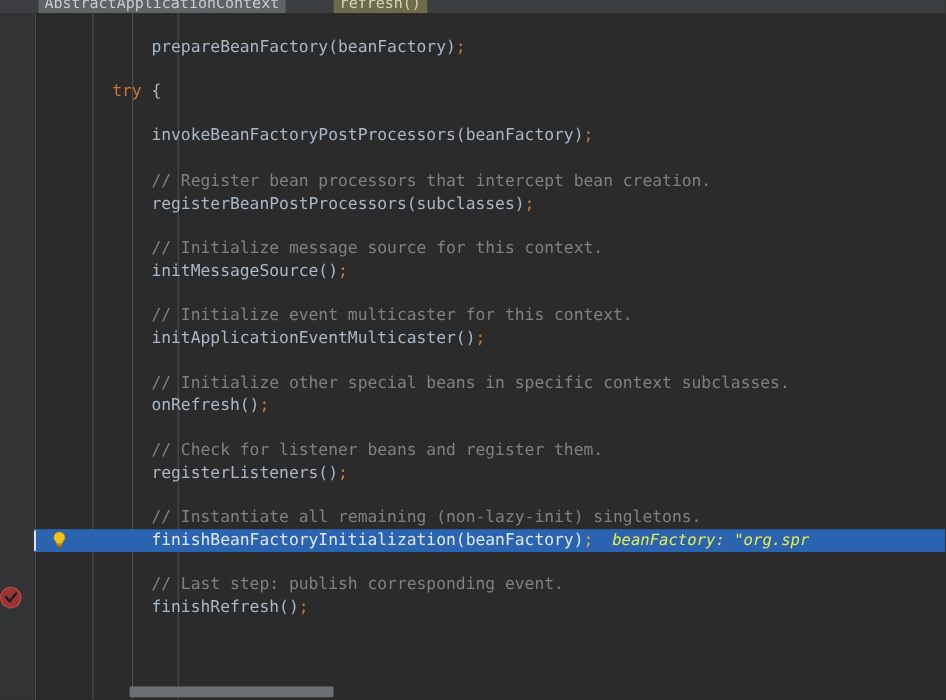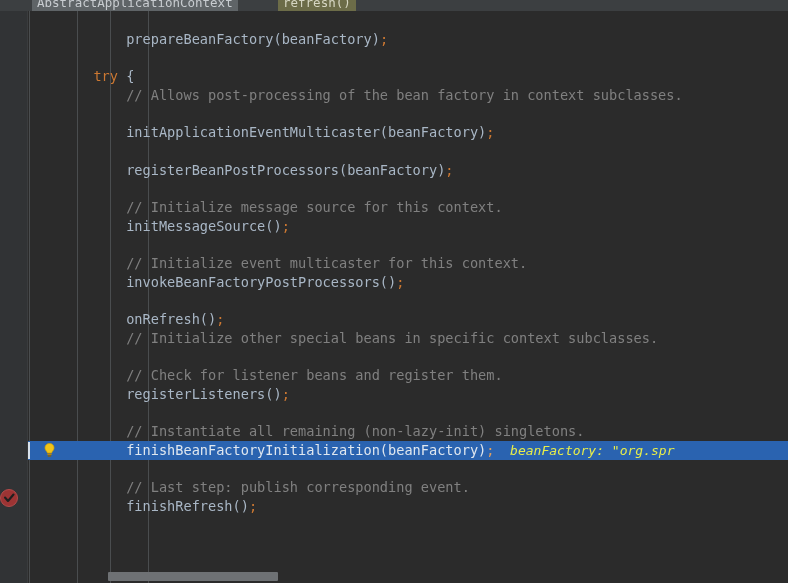--- a/index.html
+++ b/index.html
@@ -210,34 +210,34 @@
         <div class="iguide" style="left: 49px;"></div>
         <div class="iguide" style="left: 82px;"></div>
         <div class="iguide" style="left: 120px;"></div>
       </div>
 
     <div class="code-layer" id="code-layer">
         <div class="line"><span style="display: inline-block; width: 0px;"></span><span class="tok-code"></span></div>
         <div class="line"><span style="display: inline-block; width: 98.16px;"></span><span class="tok-code">prepareBeanFactory(beanFactory)</span><span class="tok-semi">;</span></div>
         <div class="line"><span style="display: inline-block; width: 0px;"></span><span class="tok-code"></span></div>
         <div class="line"><span style="display: inline-block; width: 65.44px;"></span><span class="tok-kw">try</span><span class="tok-code"> {</span></div>
-        <div class="line"><span style="display: inline-block; width: 98.16px;"></span><span class="tok-comment">// Allows post-processing of the bean factory in context subclasses.</span></div>
-        <div class="line"><span style="display: inline-block; width: 0px;"></span><span class="tok-code"></span></div>
-        <div class="line"><span style="display: inline-block; width: 98.16px;"></span><span class="tok-code">initApplicationEventMulticaster(beanFactory)</span><span class="tok-semi">;</span></div>
-        <div class="line"><span style="display: inline-block; width: 0px;"></span><span class="tok-code"></span></div>
-        <div class="line"><span style="display: inline-block; width: 98.16px;"></span><span class="tok-code">registerBeanPostProcessors(beanFactory)</span><span class="tok-semi">;</span></div>
+        <div class="line"><span style="display: inline-block; width: 0px;"></span><span class="tok-code"></span></div>
+        <div class="line"><span style="display: inline-block; width: 98.16px;"></span><span class="tok-code">invokeBeanFactoryPostProcessors(beanFactory)</span><span class="tok-semi">;</span></div>
+        <div class="line"><span style="display: inline-block; width: 0px;"></span><span class="tok-code"></span></div>
+        <div class="line"><span style="display: inline-block; width: 98.16px;"></span><span class="tok-comment">// Register bean processors that intercept bean creation.</span></div>
+        <div class="line"><span style="display: inline-block; width: 98.16px;"></span><span class="tok-code">registerBeanPostProcessors(subclasses)</span><span class="tok-semi">;</span></div>
         <div class="line"><span style="display: inline-block; width: 0px;"></span><span class="tok-code"></span></div>
         <div class="line"><span style="display: inline-block; width: 98.16px;"></span><span class="tok-comment">// Initialize message source for this context.</span></div>
         <div class="line"><span style="display: inline-block; width: 98.16px;"></span><span class="tok-code">initMessageSource()</span><span class="tok-semi">;</span></div>
         <div class="line"><span style="display: inline-block; width: 0px;"></span><span class="tok-code"></span></div>
         <div class="line"><span style="display: inline-block; width: 98.16px;"></span><span class="tok-comment">// Initialize event multicaster for this context.</span></div>
-        <div class="line"><span style="display: inline-block; width: 98.16px;"></span><span class="tok-code">invokeBeanFactoryPostProcessors()</span><span class="tok-semi">;</span></div>
-        <div class="line"><span style="display: inline-block; width: 0px;"></span><span class="tok-code"></span></div>
+        <div class="line"><span style="display: inline-block; width: 98.16px;"></span><span class="tok-code">initApplicationEventMulticaster()</span><span class="tok-semi">;</span></div>
+        <div class="line"><span style="display: inline-block; width: 0px;"></span><span class="tok-code"></span></div>
+        <div class="line"><span style="display: inline-block; width: 98.16px;"></span><span class="tok-comment">// Initialize other special beans in specific context subclasses.</span></div>
         <div class="line"><span style="display: inline-block; width: 98.16px;"></span><span class="tok-code">onRefresh()</span><span class="tok-semi">;</span></div>
-        <div class="line"><span style="display: inline-block; width: 98.16px;"></span><span class="tok-comment">// Initialize other special beans in specific context subclasses.</span></div>
         <div class="line"><span style="display: inline-block; width: 0px;"></span><span class="tok-code"></span></div>
         <div class="line"><span style="display: inline-block; width: 98.16px;"></span><span class="tok-comment">// Check for listener beans and register them.</span></div>
         <div class="line"><span style="display: inline-block; width: 98.16px;"></span><span class="tok-code">registerListeners()</span><span class="tok-semi">;</span></div>
         <div class="line"><span style="display: inline-block; width: 0px;"></span><span class="tok-code"></span></div>
         <div class="line"><span style="display: inline-block; width: 98.16px;"></span><span class="tok-comment">// Instantiate all remaining (non-lazy-init) singletons.</span></div>
         <div class="line highlight"><span class="caret-bar"></span><span class="bulb-icon"><svg width="17" height="17" viewBox="0 0 17 17">
               <path d="M8.5 1.5c-2.6 0-4.5 1.9-4.5 4.3 0 1.7 1 2.8 1.7 3.7.4.5.6.9.6 1.4h4.4c0-.5.2-.9.6-1.4.7-.9 1.7-2 1.7-3.7 0-2.4-1.9-4.3-4.5-4.3z" fill="#f0c419"></path>
               <path d="M8.5 1.5c-2.6 0-4.5 1.9-4.5 4.3 0 1.7 1 2.8 1.7 3.7.4.5.6.9.6 1.4h4.4c0-.5.2-.9.6-1.4.7-.9 1.7-2 1.7-3.7 0-2.4-1.9-4.3-4.5-4.3z" fill="none" stroke="#d9a400" stroke-width=".7"></path>
               <rect x="6.2" y="11.4" width="4.6" height="1.5" rx=".6" fill="#b8860b"></rect>
               <rect x="6.6" y="13.3" width="3.8" height="1.4" rx=".6" fill="#8a6508"></rect>

